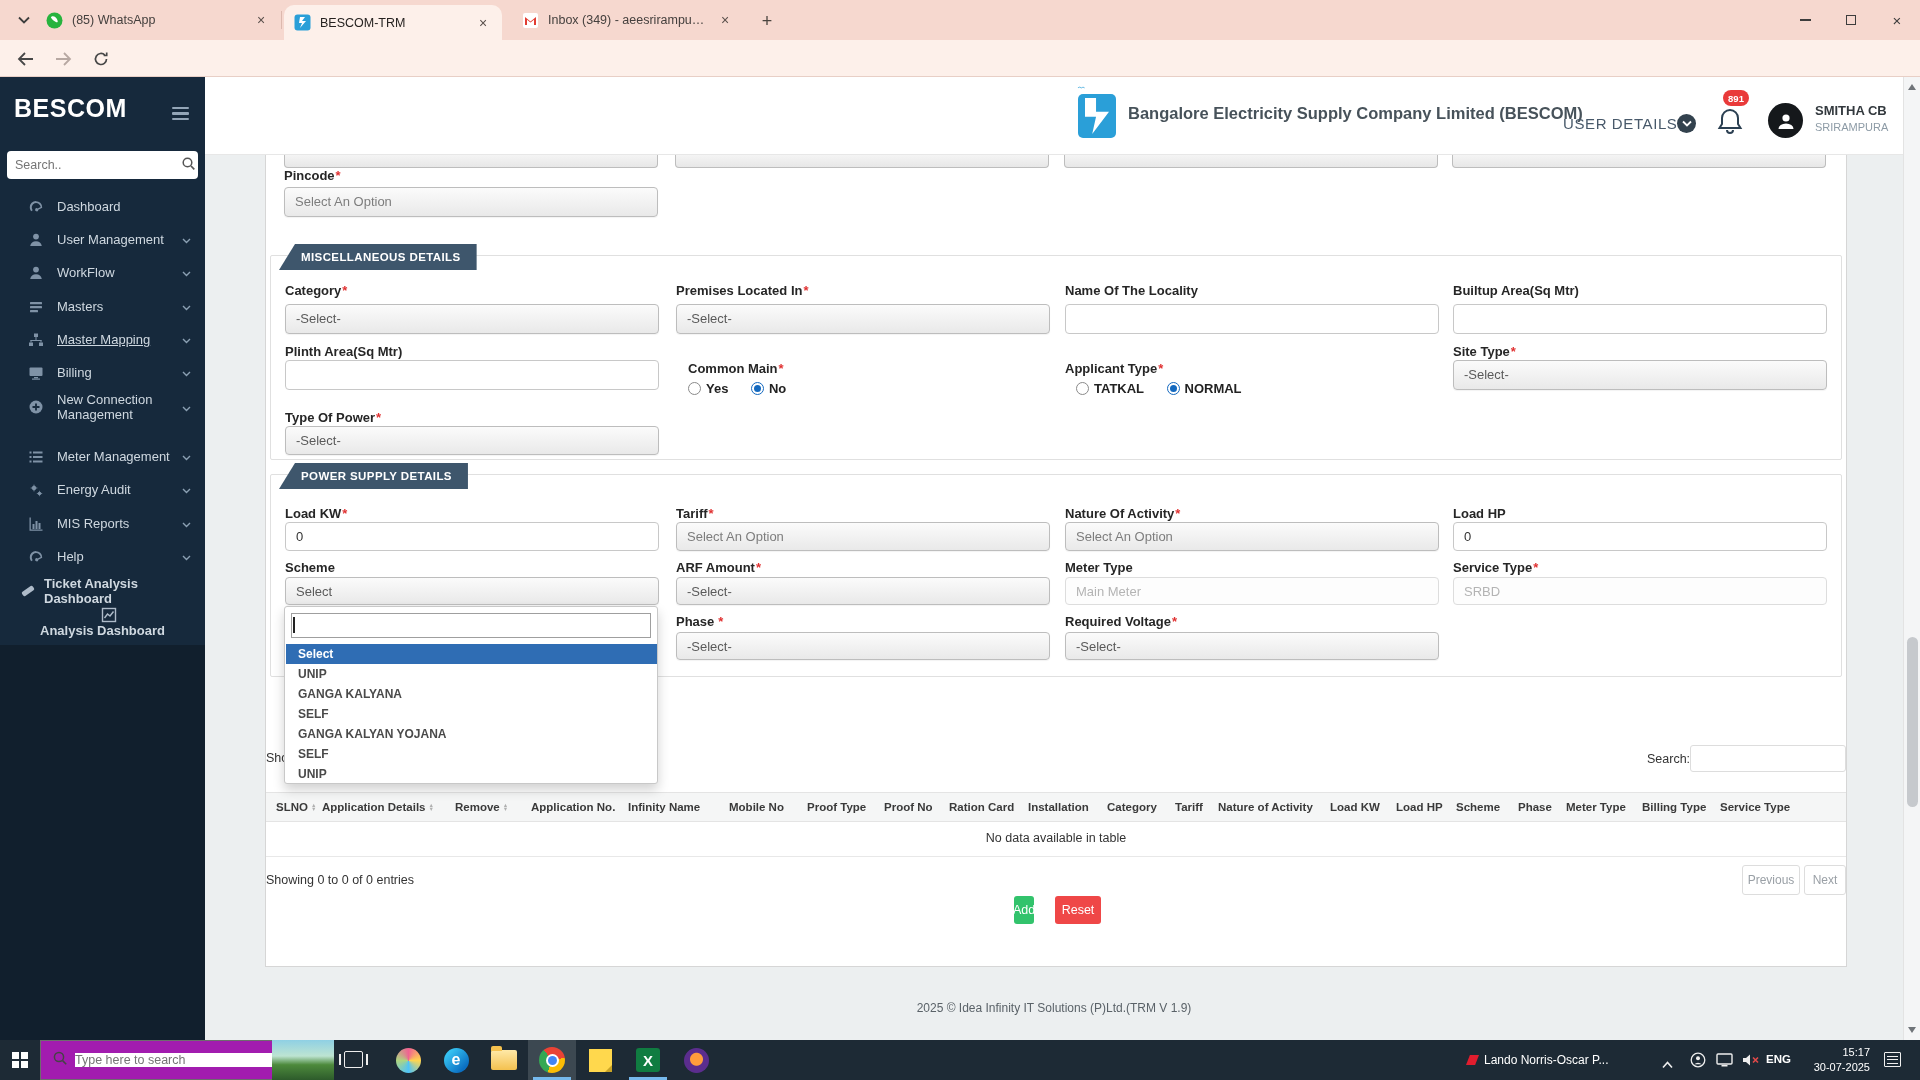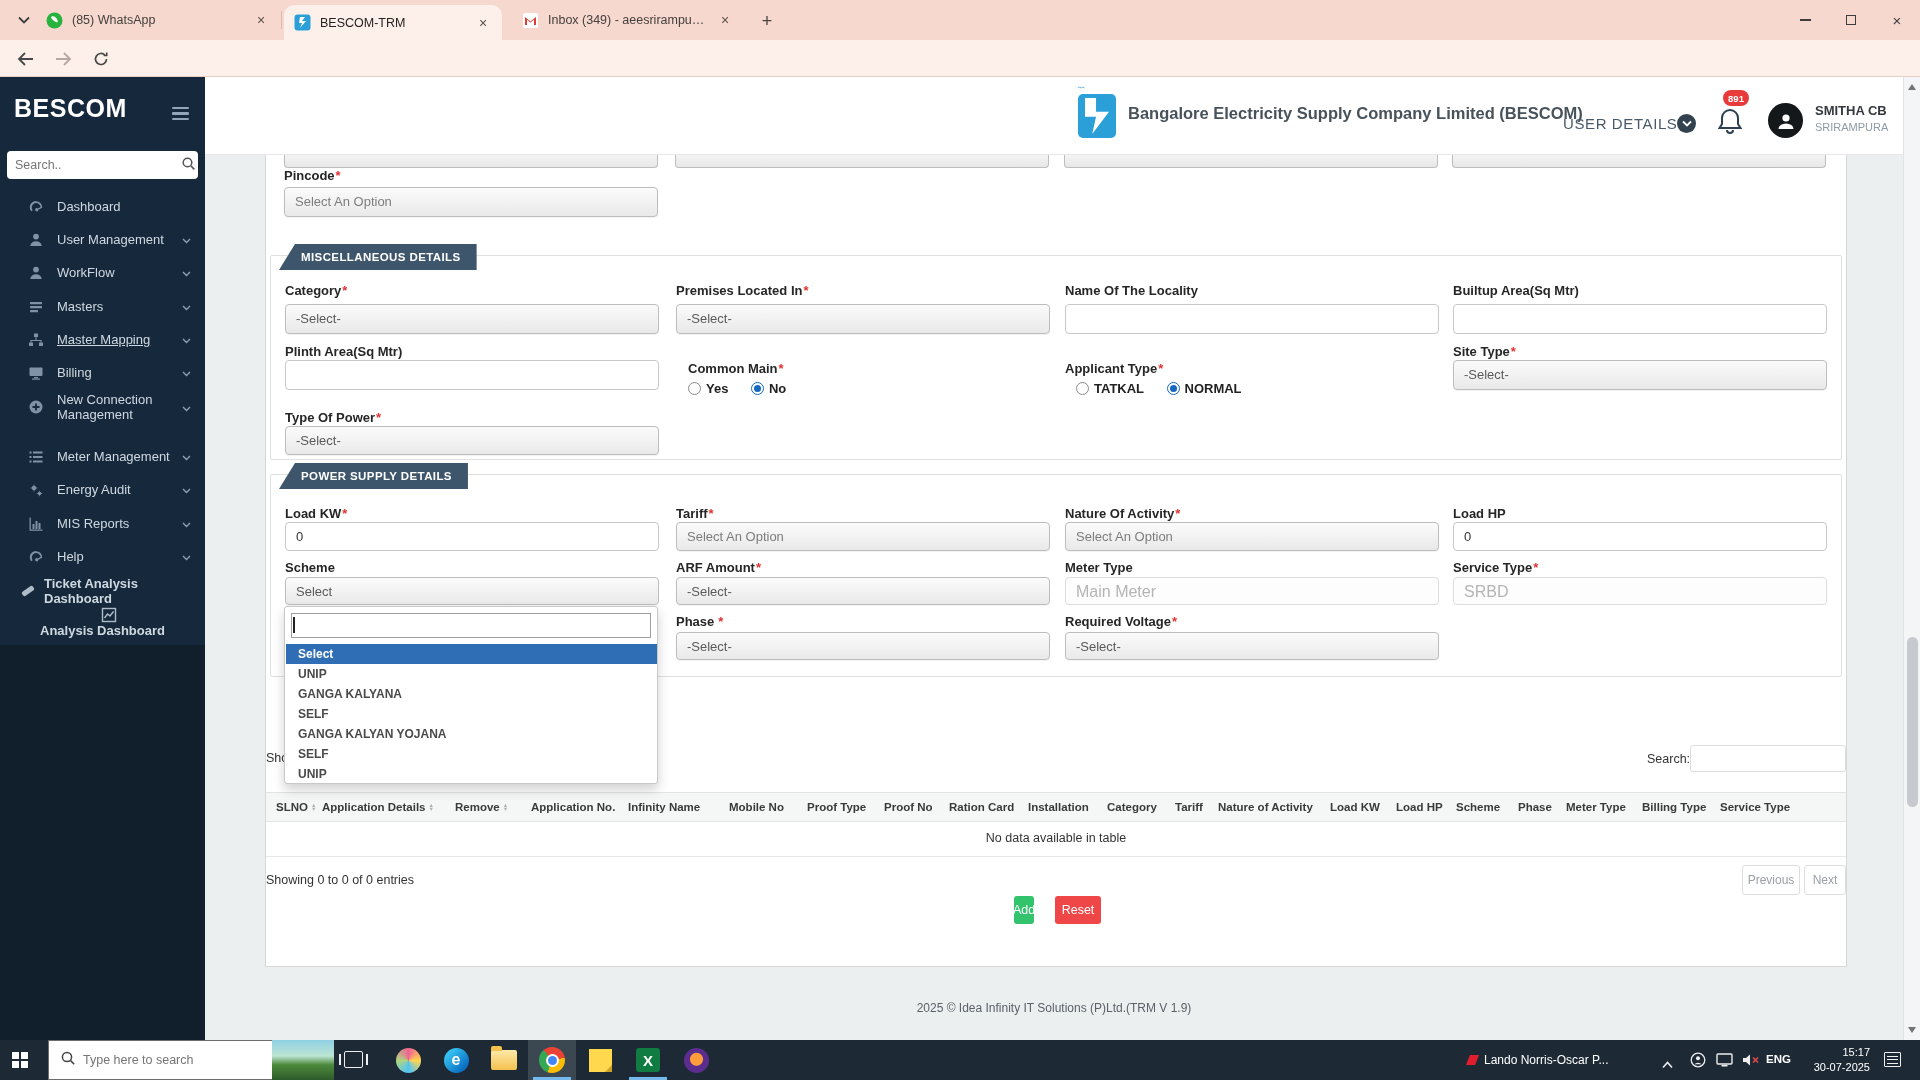--- a/index.html
+++ b/index.html
@@ -60,21 +60,21 @@
   .hdr-loc { position:absolute; left:1610px; top:44px; font-size:11px; color:#8d9ba6; }
 
   
   #bigcard { position:absolute; left:265px; top:155px; width:1582px; height:812px; background:#fff; border:1px solid #d6d6d6; border-top:none; }
   .cutsel { position:absolute; top:0; height:13px; border:1px solid #bdbdbd; border-top:none; border-radius:0 0 4px 4px; background:linear-gradient(#f4f4f4,#e7e7e7); width:374px; }
   .flabel { position:absolute; font-size:13px; font-weight:bold; color:#262626; white-space:nowrap; }
   .req { color:#e03131; margin-left:1px; }
   .sel { position:absolute; width:374px; height:30px; border:1px solid #bdbdbd; border-radius:4px; background:linear-gradient(#fbfbfb,#e9e9e9); font-size:13px; color:#5a5a5a; line-height:28px; padding:0 10px; box-shadow:0 1px 1px rgba(0,0,0,.05); white-space:nowrap; overflow:hidden; }
   .sel.lite { color:#7d7d7d; }
   .inp { position:absolute; width:374px; height:30px; border:1px solid #c8c8c8; border-radius:4px; background:#fff; font-size:13px; color:#333; padding:0 10px; font-family:inherit; outline:none; }
-  .dis { position:absolute; width:374px; height:30px; border:1px solid #ddd; border-radius:4px; background:#fdfdfd; font-size:16px; color:#b4b4b4; line-height:28px; padding:0 10px; }
+  .dis { position:absolute; width:374px; height:30px; border:1px solid #ddd; border-radius:4px; background:#fdfdfd; font-size:13px; color:#b4b4b4; line-height:28px; padding:0 10px; }
   .seccard { position:absolute; left:270px; width:1572px; border:1px solid #e0e0e0; border-radius:2px; background:#fff; }
   .ribbon { position:absolute; height:26px; background:#3e566c; color:#fff; font-size:11.5px; font-weight:bold; letter-spacing:.4px; line-height:26px; padding:0 16px 0 22px; clip-path:polygon(16px 0,100% 0,100% 100%,0 100%); z-index:3; }
   .rdo { display:inline-block; width:13px; height:13px; border-radius:50%; border:1px solid #8a8a8a; background:#fff; position:relative; vertical-align:-2px; }
   .rdo.on { border-color:#1469bf; }
   .rdo.on:after { content:""; position:absolute; left:2px; top:2px; right:2px; bottom:2px; border-radius:50%; background:#1469bf; }
   .rlab { font-size:13px; font-weight:bold; color:#222; margin-left:5px; margin-right:18px; }
 
   
   #schemedrop { position:absolute; left:284px; top:606px; width:374px; height:178px; background:#fff; border:1px solid #c8c8c8; border-radius:3px; box-shadow:0 6px 12px rgba(0,0,0,.18); z-index:60; }
   #schemedrop .srch { position:absolute; left:6px; top:6px; width:360px; height:25px; border:1px solid #9f9f9f; background:#fff; }
@@ -99,21 +99,21 @@
 
   
   #scrollbar { position:absolute; left:1903px; top:77px; width:17px; height:963px; background:#f4f5f6; border-left:1px solid #e3e3e3; }
   #scrollbar .arr { position:absolute; left:4px; width:0; height:0; border-left:4.5px solid transparent; border-right:4.5px solid transparent; }
   #scrollbar .thumb { position:absolute; left:3px; width:11px; height:170px; top:560px; background:#c6c9cd; border-radius:6px; }
 
   
   #taskbar { position:absolute; left:0; top:1040px; width:1920px; height:40px; background:#1d2a35; }
   .winlogo { position:absolute; left:12px; top:12px; width:16px; height:16px; display:grid; grid-template-columns:7px 7px; grid-template-rows:7px 7px; gap:1.5px; }
   .winlogo i { background:#fdfdfd; }
-  .tsearch { position:absolute; left:40px; top:0; width:280px; height:40px; background:#ffffff; border:1px solid #6d6d6d; display:flex; align-items:center;margin-left:8px; }
+  .tsearch { position:absolute; left:40px; top:0; width:280px; height:40px; background:#a21caf; border:1px solid #6d6d6d; display:flex; align-items:center; }
   .tsearch input { border:none; outline:none; font-size:12.5px; color:#444; flex:1; font-family:inherit; }
   .weatherbtn { position:absolute; left:272px; top:0; width:62px; height:40px; background:linear-gradient(180deg,#8fd0e4 0%,#bde4d2 40%,#4d8a3c 62%,#2d5b2b 100%); }
   .tvicon { position:absolute; left:344px; top:11px; width:19px; height:17px; border:1.5px solid #eee; border-radius:2px; }
   .tvicon:before,.tvicon:after { content:""; position:absolute; top:2px; bottom:2px; width:2px; background:#eee; }
   .tvicon:before{ left:-6px; } .tvicon:after{ right:-6px; }
   .slot { position:absolute; top:0; width:48px; height:40px; display:flex; align-items:center; justify-content:center; }
   .slot.active { background:rgba(255,255,255,.14); }
   .slot .underline { position:absolute; bottom:0; left:5px; right:5px; height:3px; background:#76b9ed; }
   .traytext { position:absolute; left:1484px; top:13px; width:160px; color:#fff; font-size:12px; white-space:nowrap; overflow:hidden; }
   .trayflag { position:absolute; left:1466px; top:15px; width:13px; height:10px; background:#e11d2e; clip-path:polygon(0 100%,30% 0,100% 0,70% 100%); }

